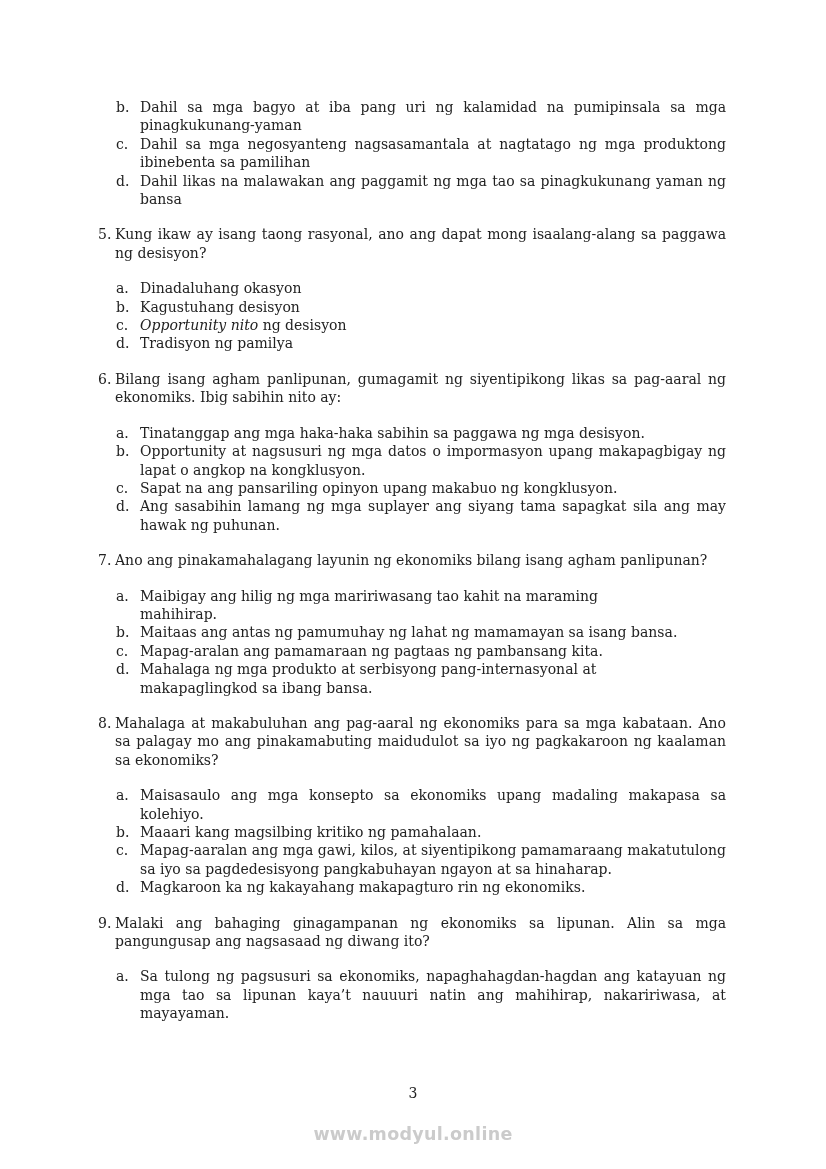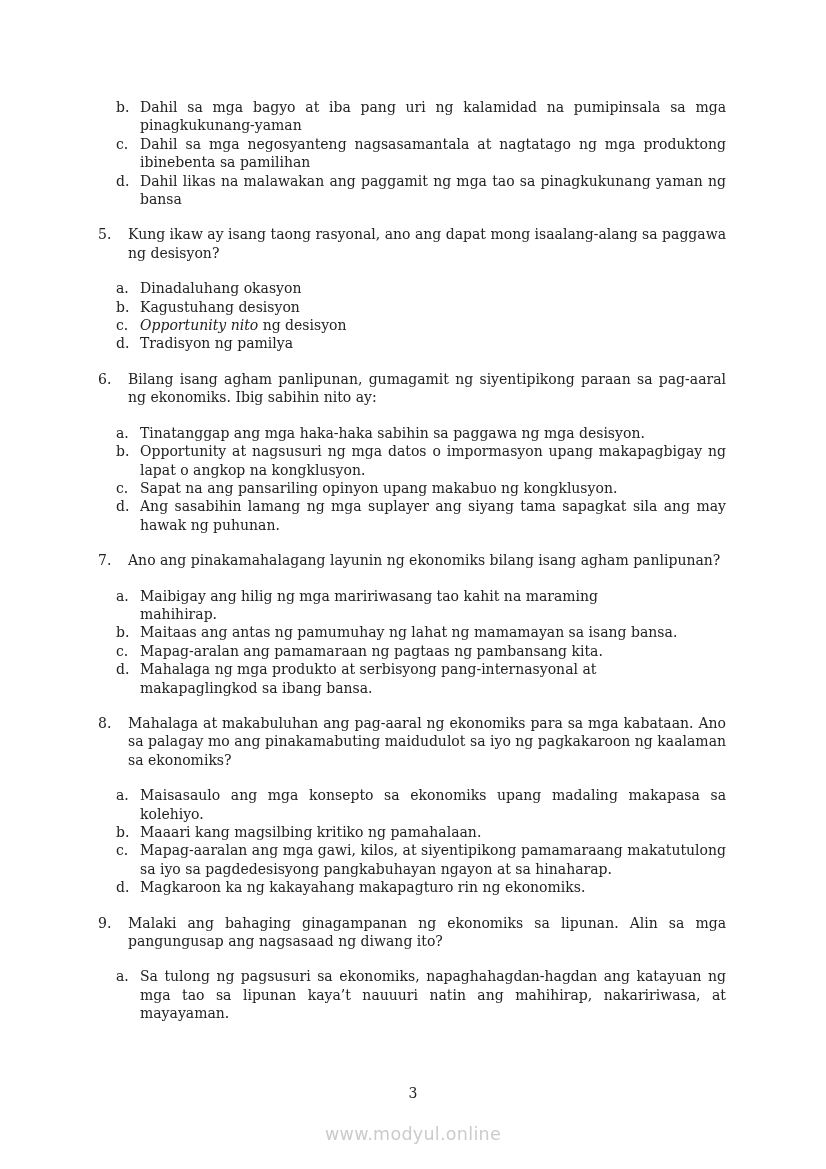--- a/index.html
+++ b/index.html
@@ -16,21 +16,21 @@
   }
   .doc-content {
     position: absolute;
     left: 98px;
     top: 98px;
     width: 628px;
   }
   .block.question { margin-top: 17px; }
   .q-head { display: flex; }
   .q-num { flex: 0 0 17px; width: 17px; }
-  .q-text { flex: 1; text-align: justify; margin-left: 13px; }
+  .q-text { flex: 1; text-align: justify; }
   .question .opts { margin-top: 17px; }
   .opt { display: flex; margin-left: 18px; }
   .opt-letter { flex: 0 0 24px; width: 24px; }
   .opt-text { flex: 1; text-align: justify; white-space: pre-line; }
   .it { font-style: italic; }
   .page-number {
     position: absolute;
     top: 1084px;
     left: 0;
     width: 100%;
@@ -40,20 +40,21 @@
   .watermark {
     position: absolute;
     top: 1125px;
     left: 0;
     width: 100%;
     text-align: center;
     font-family: "DejaVu Sans", "Liberation Sans", sans-serif;
     font-size: 17.5px;
     letter-spacing: 0.3px;
     color: #cbcbcb;
+    font-weight: bold;
   }
 </style>
 </head>
 <body>
 
 <div class="page" style="background: rgb(255, 255, 255); color: rgb(34, 34, 34);">
   <div class="doc-content">
       <div class="block continuation">
         <div class="opts">
           <div class="opt">
@@ -90,21 +91,21 @@
           </div>
           <div class="opt">
             <span class="opt-letter">d.</span>
             <div class="opt-text">Tradisyon ng pamilya</div>
           </div>
         </div>
       </div>
       <div class="block question">
         <div class="q-head">
           <span class="q-num">6.</span>
-          <div class="q-text">Bilang isang agham panlipunan, gumagamit ng siyentipikong paraan sa pag-aaral ng ekonomiks. Ibig sabihin nito ay:</div>
+          <div class="q-text">Bilang isang agham panlipunan, gumagamit ng siyentipikong likas sa pag-aaral ng ekonomiks. Ibig sabihin nito ay:</div>
         </div>
         <div class="opts">
           <div class="opt">
             <span class="opt-letter">a.</span>
             <div class="opt-text">Tinatanggap ang mga haka-haka sabihin sa paggawa ng mga desisyon.</div>
           </div>
           <div class="opt">
             <span class="opt-letter">b.</span>
             <div class="opt-text">Opportunity at nagsusuri ng mga datos o impormasyon upang makapagbigay ng lapat o angkop na kongklusyon.</div>
           </div>

